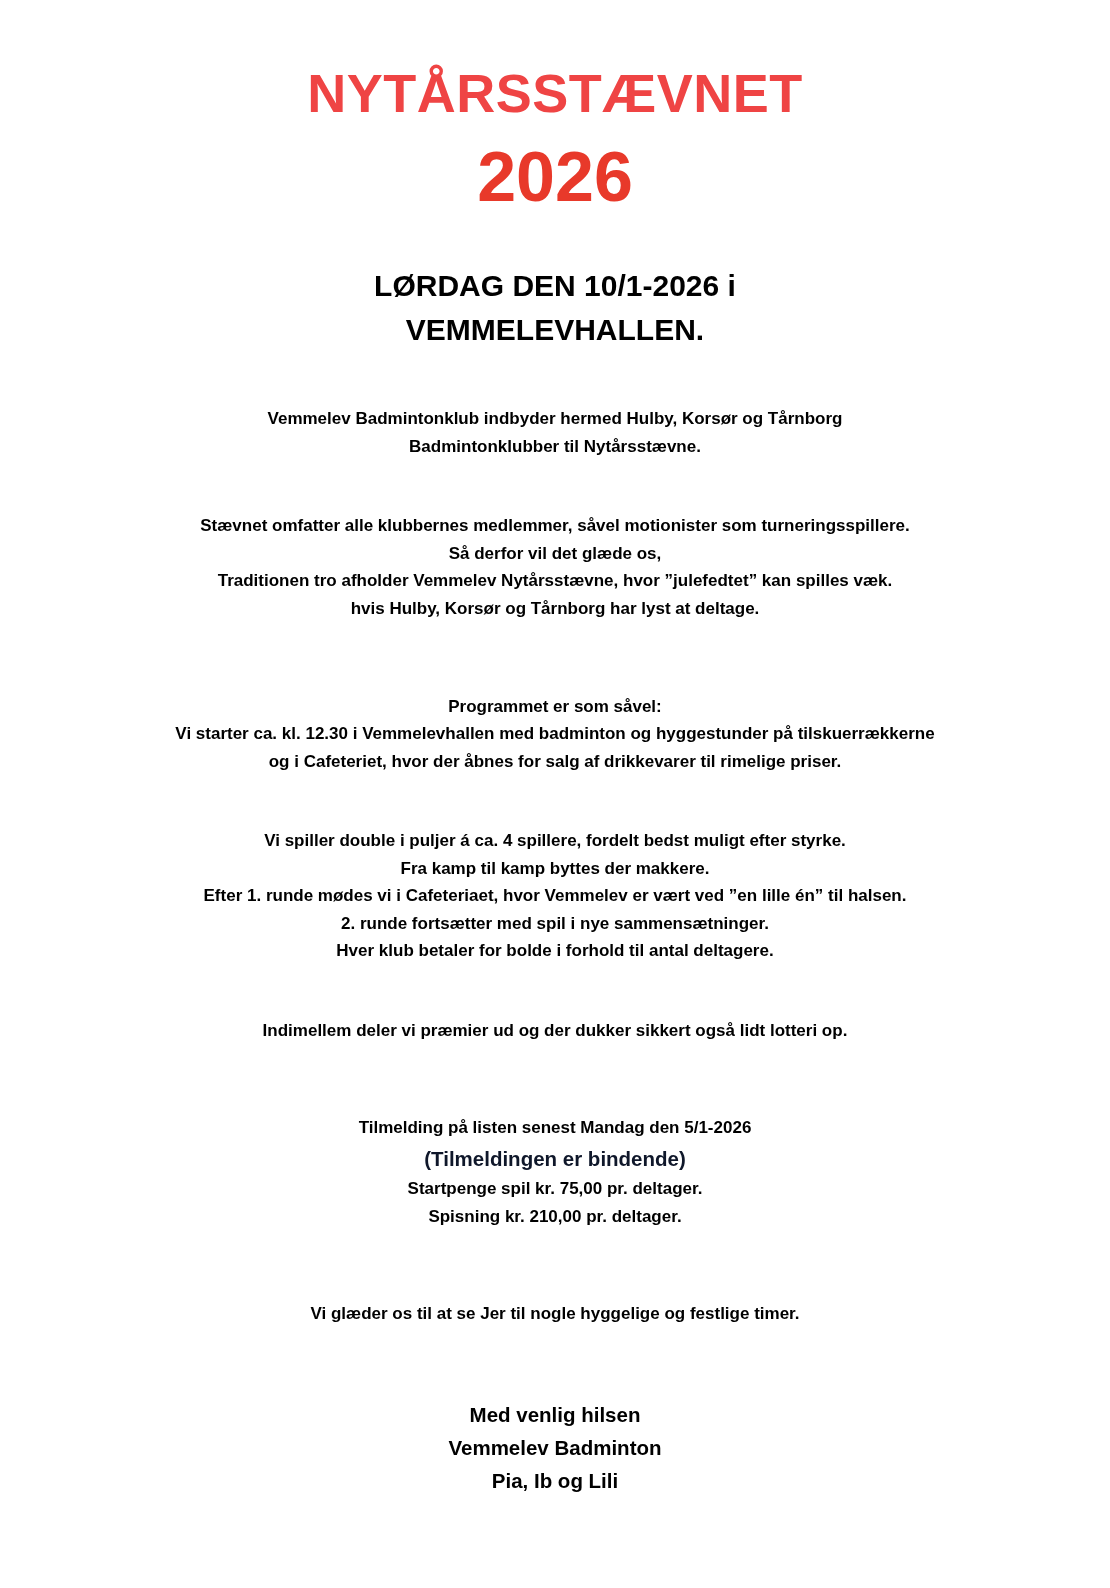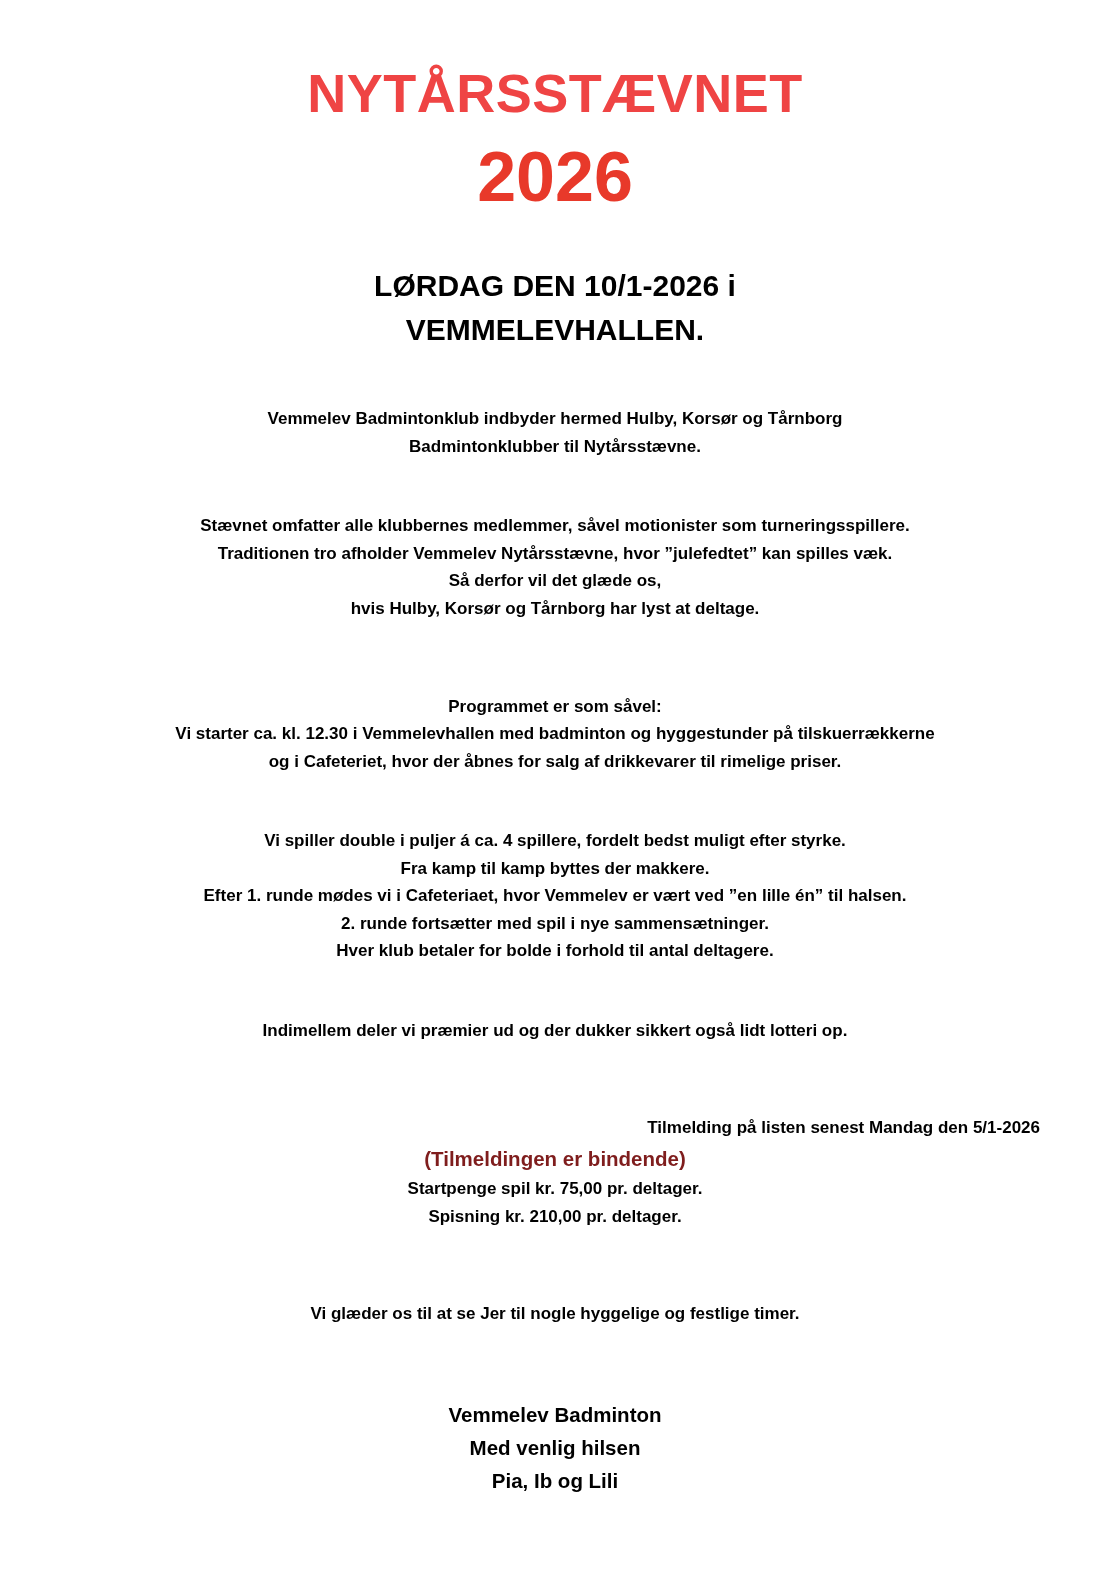--- a/index.html
+++ b/index.html
@@ -52,30 +52,29 @@
   }
   .para {
     text-align: center;
     font-weight: bold;
     font-size: 17px;
     line-height: 1.62;
     margin: 0 0 26px 0;
   }
   .para.tight {
     margin-bottom: 0;
-    text-align: right;
   }
   .gap-lg {
     height: 26px;
   }
   .gap-xl {
     height: 44px;
   }
   .red-line {
-    color: #7f1d1d;
+    color: #0f172a;
     font-weight: bold;
     font-size: 20.5px;
     line-height: 1.62;
     text-align: center;
   }
   .line {
     display: block;
   }
   .signature {
     text-align: center;
@@ -101,22 +100,22 @@
 
     <p class="para">
       <span class="line">Vemmelev Badmintonklub indbyder hermed Hulby, Korsør og Tårnborg</span>
       <span class="line">Badmintonklubber til Nytårsstævne.</span>
     </p>
 
     <div class="gap-lg"></div>
 
     <p class="para">
       <span class="line">Stævnet omfatter alle klubbernes medlemmer, såvel motionister som turneringsspillere.</span>
+      <span class="line">Så derfor vil det glæde os,</span>
       <span class="line">Traditionen tro afholder Vemmelev Nytårsstævne, hvor ”julefedtet” kan spilles væk.</span>
-      <span class="line">Så derfor vil det glæde os,</span>
       <span class="line">hvis Hulby, Korsør og Tårnborg har lyst at deltage.</span>
     </p>
 
     <div class="gap-xl"></div>
 
     <p class="para">
       <span class="line">Programmet er som såvel:</span>
       <span class="line">Vi starter ca. kl. 12.30 i Vemmelevhallen med badminton og hyggestunder på tilskuerrækkerne</span>
       <span class="line">og i Cafeteriet, hvor der åbnes for salg af drikkevarer til rimelige priser.</span>
     </p>
@@ -148,19 +147,19 @@
       <span class="line">Spisning kr. 210,00 pr. deltager.</span>
     </p>
 
     <div class="gap-xl"></div>
 
     <p class="para">Vi glæder os til at se Jer til nogle hyggelige og festlige timer.</p>
 
     <div class="gap-xl"></div>
 
     <div class="signature">
+      <span class="line">Med venlig hilsen</span>
       <span class="line">Vemmelev Badminton</span>
-      <span class="line">Med venlig hilsen</span>
       <span class="line">Pia, Ib og Lili</span>
     </div>
 
   </div>
 </div>
 
 </body></html>

